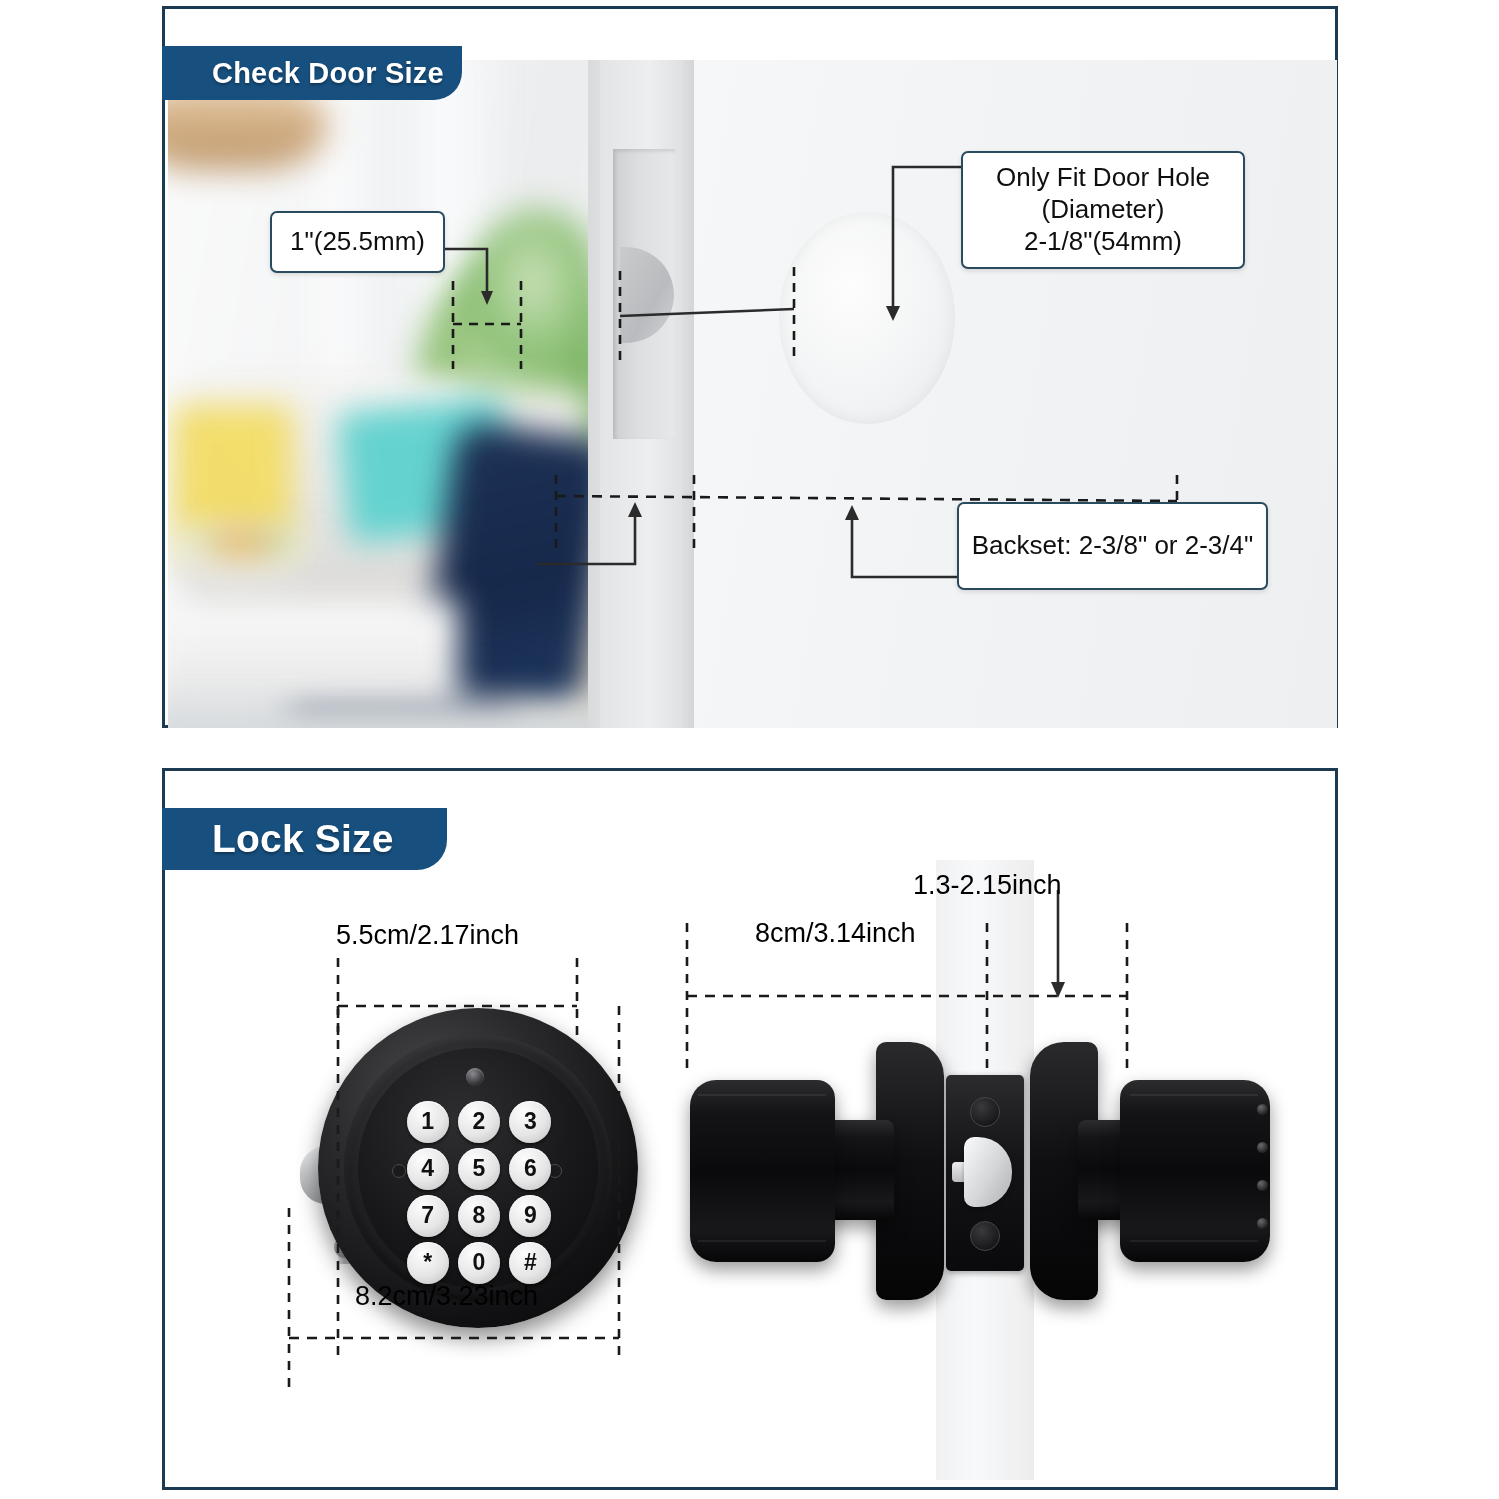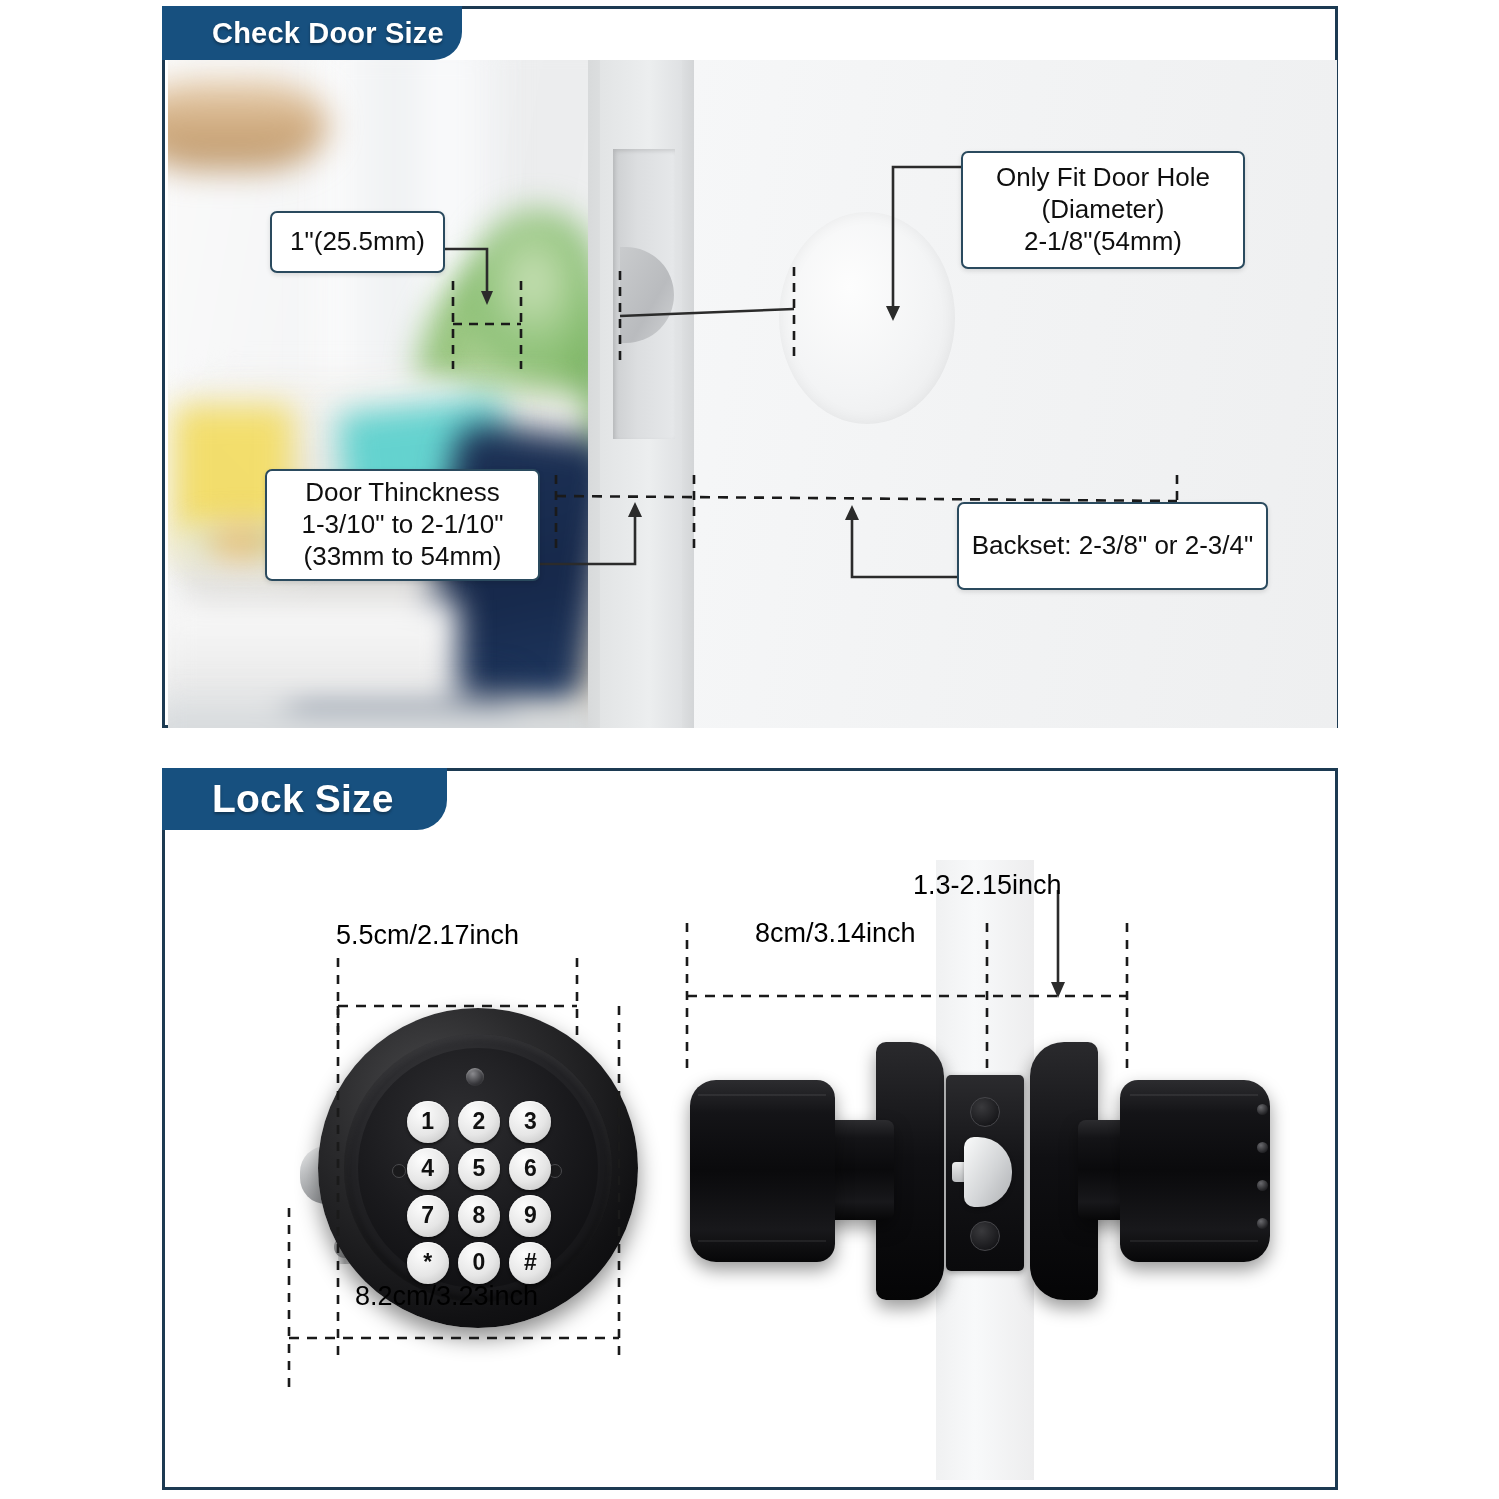--- a/index.html
+++ b/index.html
@@ -28,20 +28,21 @@
     background:#17507f;
     color:#ffffff;
     font-weight:bold;
     display:flex;
     align-items:center;
     padding-left:50px;
     box-sizing:border-box;
     letter-spacing:.2px;
     text-shadow:0 2px 3px rgba(0,0,0,.35);
     z-index:40;
+    margin-top:40px;
   }
   #banner-door{
     left:162px;top:6px;width:300px;height:54px;
     border-radius:0 0 28px 0;
     font-size:29px;
   }
   #banner-lock{
     left:162px;top:768px;width:285px;height:62px;
     border-radius:0 0 30px 0;
     font-size:39px;
@@ -292,25 +293,20 @@
     <div class="callout" style="left:105px;top:202px;width:175px;height:62px;font-size:26px;">
       <span>1"(25.5mm)</span>
     </div>
 
     <div class="callout" style="left:796px;top:142px;width:284px;height:118px;font-size:26px;">
       <span>Only Fit Door Hole</span>
       <span>(Diameter)</span>
       <span>2-1/8"(54mm)</span>
     </div>
 
-    <div class="callout" style="left:100px;top:460px;width:275px;height:112px;font-size:26px;">
-      <span>Door Thinckness</span>
-      <span>1-3/10" to 2-1/10"</span>
-      <span>(33mm to 54mm)</span>
-    </div>
 
     <div class="callout" style="left:792px;top:493px;width:311px;height:88px;font-size:26px;">
       <span>Backset: 2-3/8" or 2-3/4"</span>
     </div>
   </div>
 
   <div class="banner" id="banner-door">
     <span>Check Door Size</span>
   </div>
 

